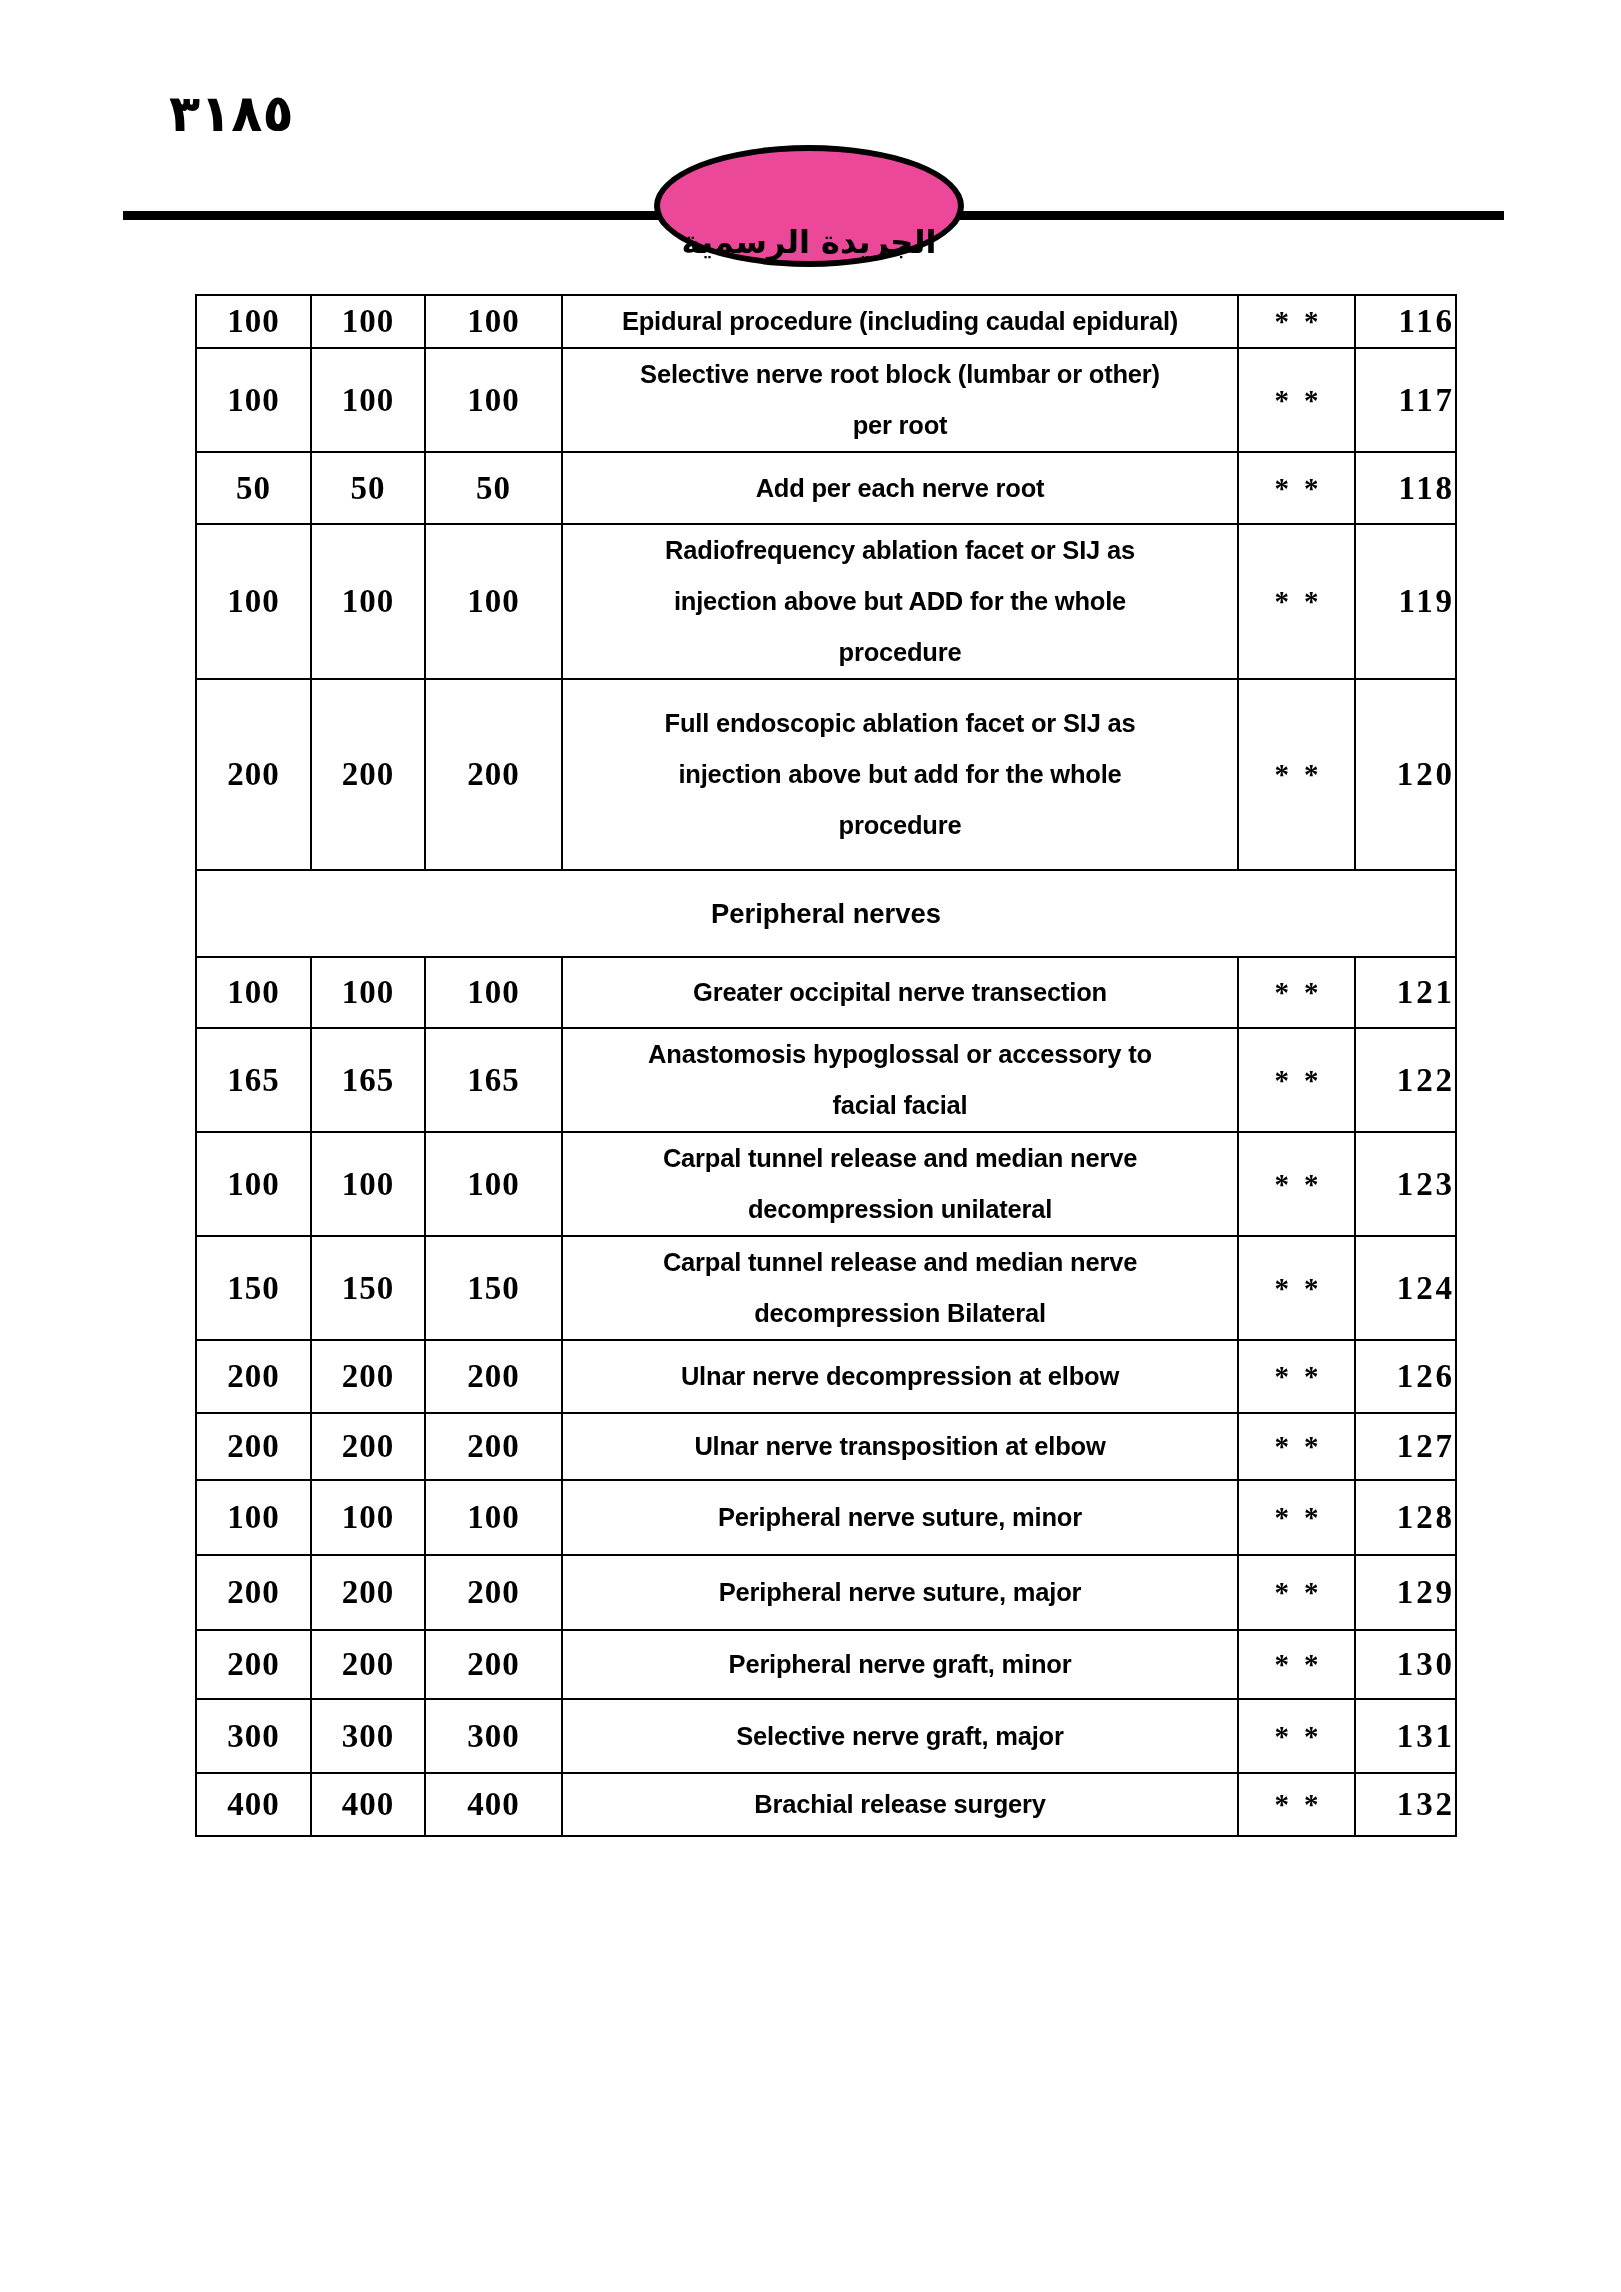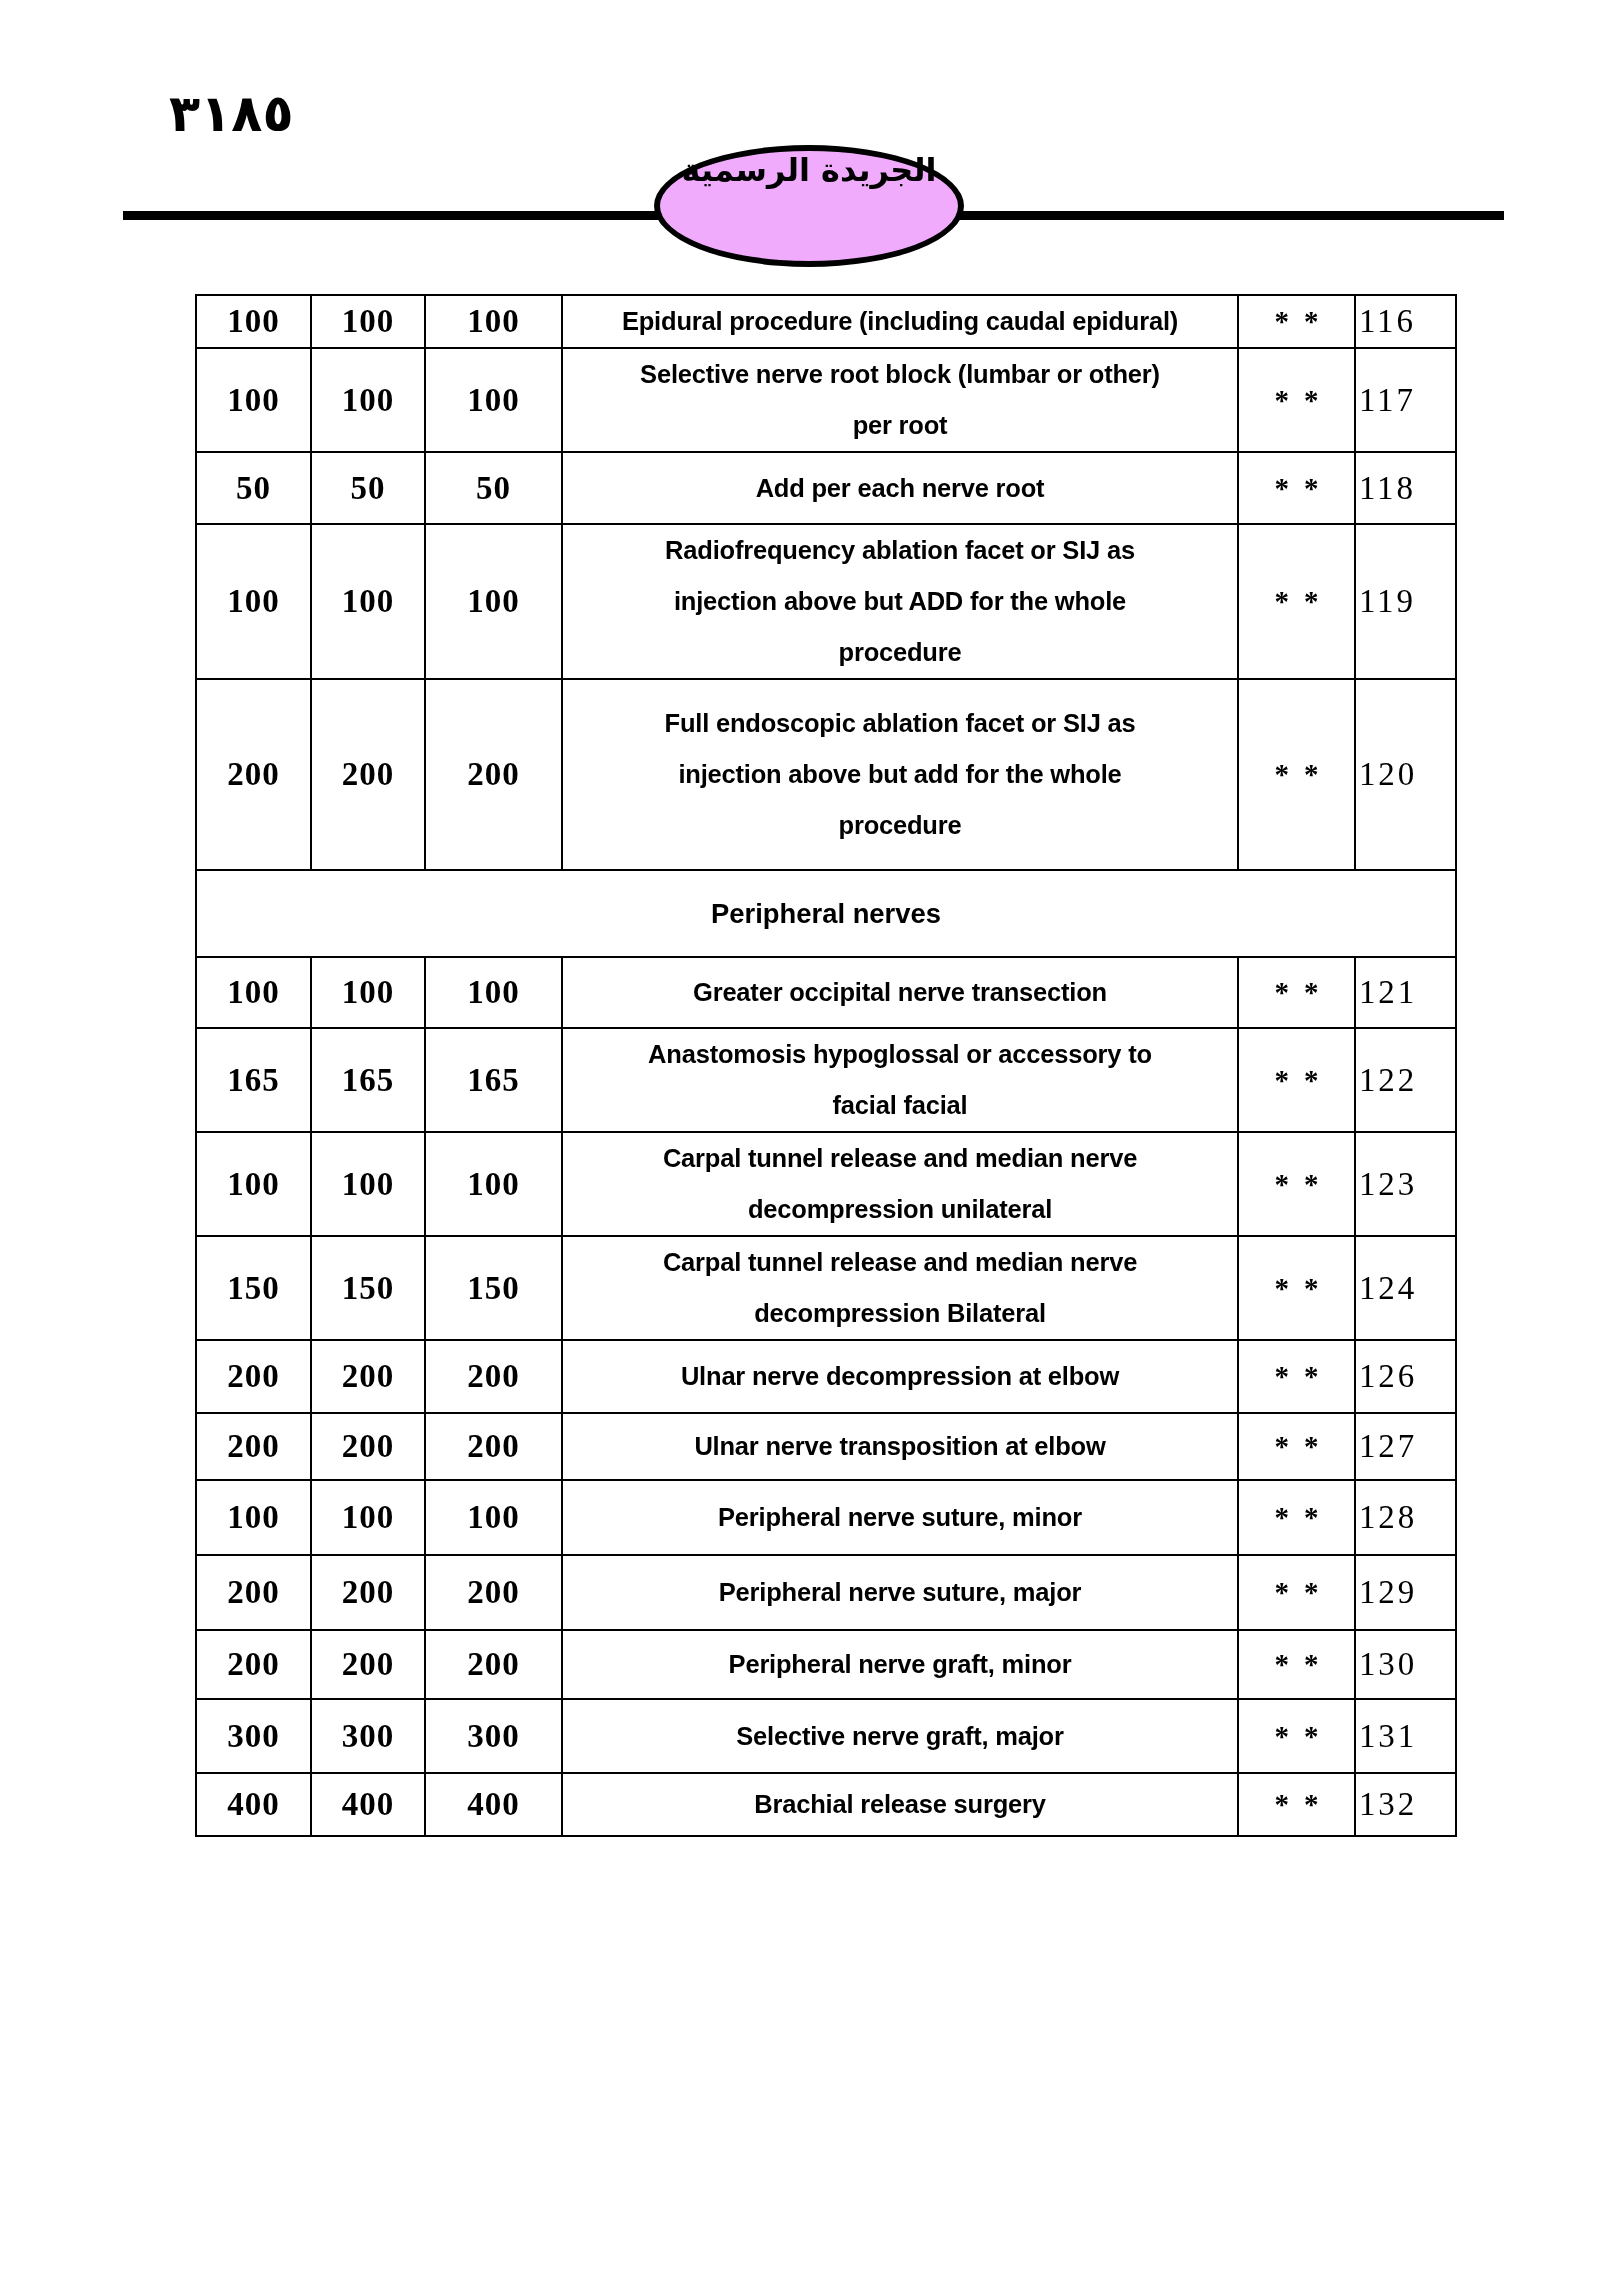--- a/index.html
+++ b/index.html
@@ -28,24 +28,24 @@
     background: #000;
     z-index: 1;
   }
   .masthead-oval {
     position: absolute;
     left: 654px; top: 145px;
     width: 310px; height: 122px;
     box-sizing: border-box;
     border: 6.9px solid #000;
     border-radius: 50%;
-    background: #f0abfc;
+    background: #ec4899;
     z-index: 2;
     display: flex;
-    align-items: flex-start;
+    align-items: flex-end;
     justify-content: center;
   }
   .masthead-title {
     font-family: "DejaVu Sans", sans-serif;
     font-weight: bold;
     font-size: 32px;
     direction: rtl;
     white-space: nowrap;
   }
   
@@ -83,25 +83,25 @@
   td.mark {
     font-family: "Liberation Serif", serif;
     font-weight: bold;
     font-size: 29px;
     text-align: center;
     letter-spacing: 3.9px;
     text-indent: 3.9px;
   }
   td.code {
     font-family: "Liberation Serif", serif;
-    font-weight: normal;
+    font-weight: bold;
     font-size: 33px;
     letter-spacing: 2.9px;
     text-indent: 2.9px;
-    text-align: left;
+    text-align: right;
   }
   td.section {
     font-family: "Liberation Sans", sans-serif;
     font-weight: bold;
     font-size: 27.4px;
     text-align: center;
   }
 </style>
 </head>
 <body>

